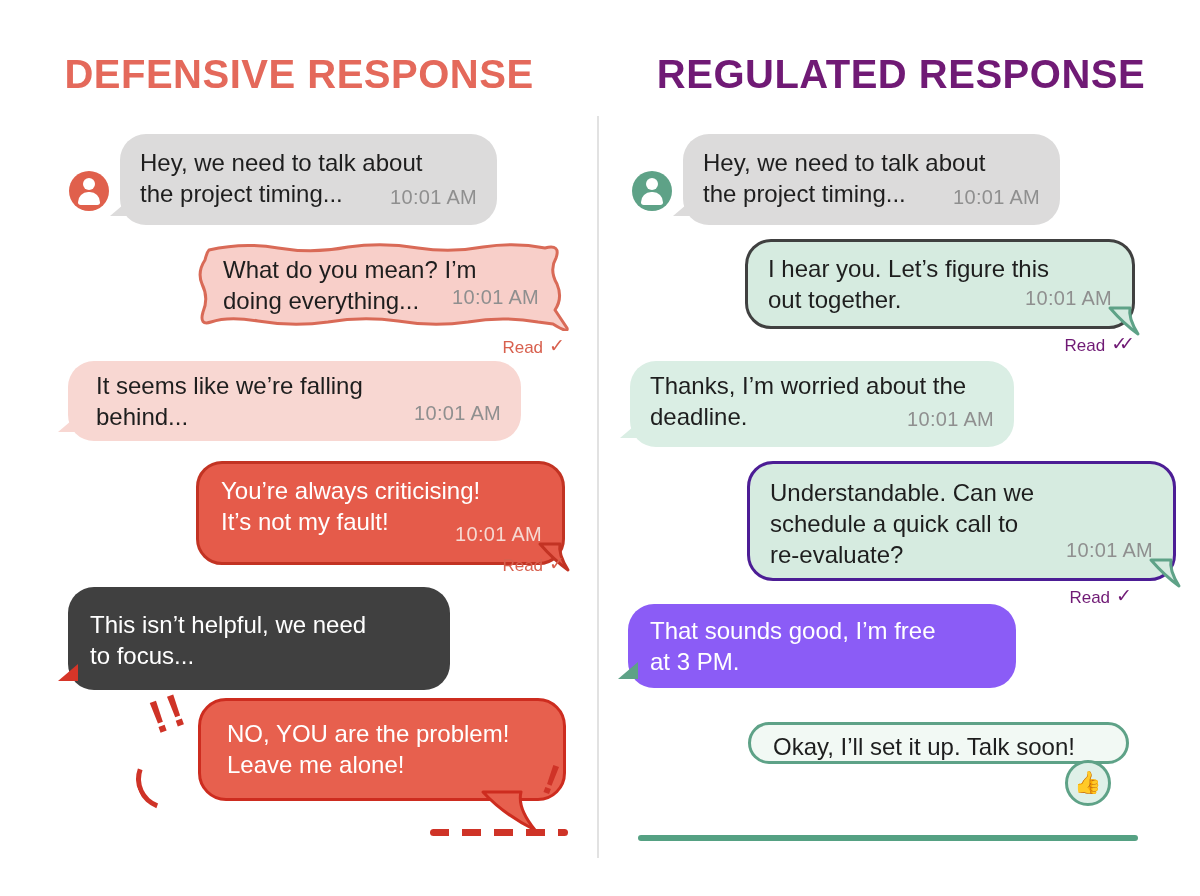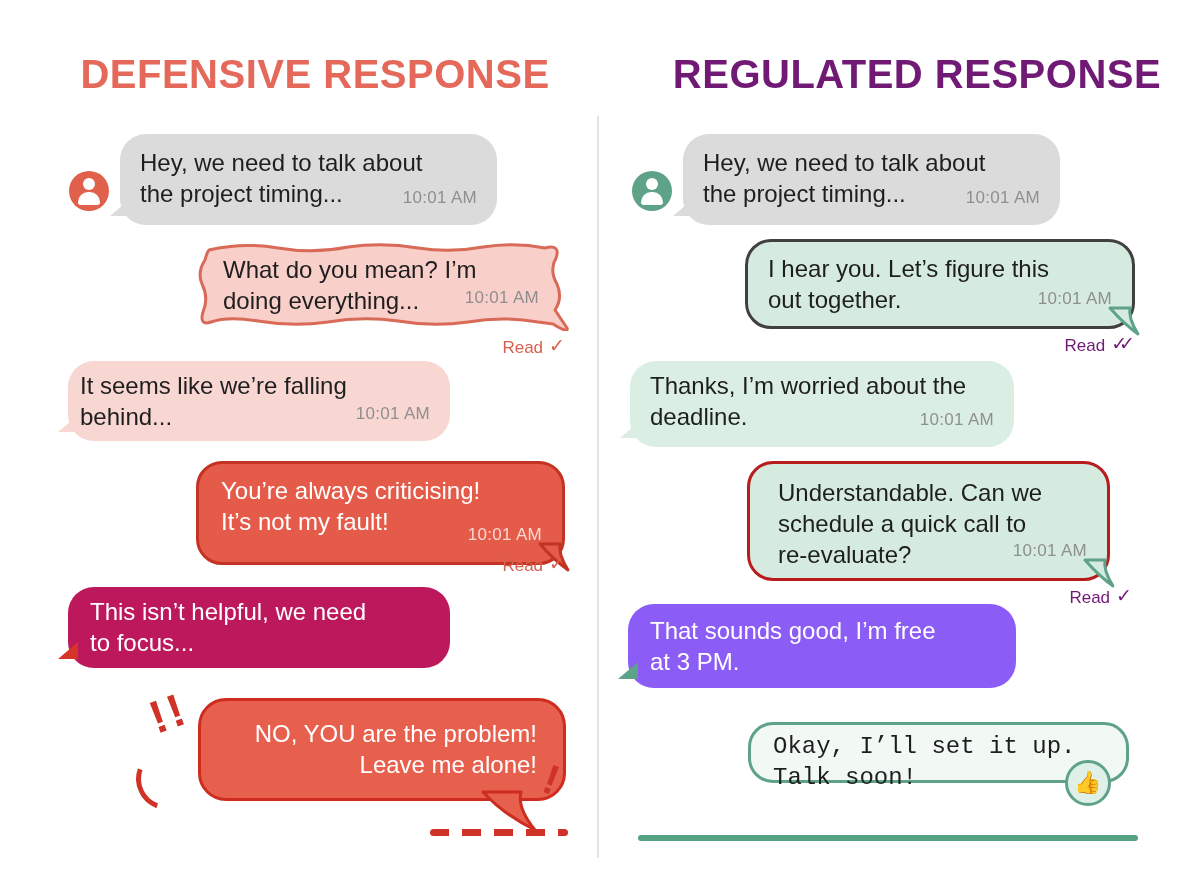--- a/index.html
+++ b/index.html
@@ -3,21 +3,21 @@
 <meta charset="utf-8">
 <style>
   html,body{margin:0;padding:0;}
   body{
     width:1200px;height:896px;position:relative;overflow:hidden;
     background:#ffffff;
     font-family:"Liberation Sans", sans-serif;
   }
   .title{
     position:absolute;top:52px;width:598px;text-align:center;
-    font-size:40px;font-weight:800;letter-spacing:.5px;margin-left:16px;
+    font-size:40px;font-weight:800;letter-spacing:.5px;
   }
   .t-left{left:0;color:#E4695B;}
   .t-right{left:602px;color:#701a75;}
 
   
   .divider{position:absolute;left:597px;top:116px;width:2px;height:742px;background:#E2E2E2;}
 
   
   .avatar{position:absolute;width:40px;height:40px;border-radius:50%;}
   .av-red{left:69px;top:171px;background:#E0604C;}
@@ -25,50 +25,50 @@
   .person{position:absolute;inset:0;}
   .person::before{content:"";position:absolute;left:14px;top:7px;width:12px;height:12px;background:#fff;border-radius:50%;}
   .person::after{content:"";position:absolute;left:9px;top:21px;width:22px;height:13px;background:#fff;border-radius:11px 11px 3px 3px;}
 
   
   .bubble{
     position:absolute;box-sizing:border-box;border-radius:26px;
     padding:13px 20px;font-size:24px;line-height:31px;color:#1e1e1e;
   }
   .msg-text{white-space:pre-line;position:relative;z-index:2;}
-  .time{position:absolute;right:20px;bottom:12px;font-size:17px;color:#8F8F8F;letter-spacing:.3px;z-index:2;}
+  .time{position:absolute;right:20px;bottom:12px;font-size:20px;color:#8F8F8F;letter-spacing:.3px;z-index:2;}
   .time-light{color:#F6D9D2;}
 
   .tail-bl::before{content:"";position:absolute;left:-10px;bottom:9px;width:20px;height:17px;
     background:var(--fill);clip-path:polygon(0 100%, 100% 0, 100% 100%);}
 
   .tail-svg{position:absolute;right:-10px;bottom:-12px;z-index:1;}
 
   
   #l-msg0{left:120px;top:134px;width:377px;height:91px;background:#DCDBDB;--fill:#DCDBDB;}
   #r-msg0{left:683px;top:134px;width:377px;height:91px;background:#DCDBDB;--fill:#DCDBDB;}
 
   #l-msg1{left:193px;top:238px;width:378px;height:93px;background:transparent;padding:0;}
   #l-msg1 .msg-text{position:absolute;left:30px;top:16px;}
   #l-msg1 .time{right:32px;bottom:18px;}
   #l-msg1 svg{position:absolute;left:0;top:0;}
 
   #r-msg1{left:745px;top:239px;width:390px;height:90px;background:#D6EBE0;border:3px solid #404040;--fill:#D6EBE0;--stroke:#5EA287;padding:11px 20px;}
 
-  #l-msg2{left:68px;top:361px;width:382px;height:80px;background:#F8D7D2;--fill:#F8D7D2;padding:9px 12px;}
+  #l-msg2{left:68px;top:361px;width:453px;height:80px;background:#F8D7D2;--fill:#F8D7D2;padding:9px 28px;}
   #r-msg2{left:630px;top:361px;width:384px;height:86px;background:#DAEEE4;--fill:#DAEEE4;padding:9px 20px;}
 
   #l-msg3{left:196px;top:461px;width:369px;height:104px;background:#E55B4A;border:3px solid #C23323;color:#fff;padding:11px 22px;}
-  #r-msg3{left:747px;top:461px;width:363px;height:120px;background:#D6EBE0;border:3px solid #b91c1c;padding:13px 28px;}
-
-  #l-msg4{left:68px;top:587px;width:382px;height:81px;background:#be185d;color:#fff;--fill:#D63528;padding:9px 22px;}
+  #r-msg3{left:747px;top:461px;width:429px;height:120px;background:#D6EBE0;border:3px solid #4c1d95;padding:13px 20px;}
+
+  #l-msg4{left:68px;top:587px;width:382px;height:103px;background:#404040;color:#fff;--fill:#D63528;padding:22px 22px;}
   #r-msg4{left:628px;top:604px;width:388px;height:84px;background:#8b5cf6;color:#fff;--fill:#5EA287;padding:11px 22px;}
 
-  #l-msg5{left:198px;top:698px;width:368px;height:103px;background:#E7604E;border:3px solid #CD2C1F;color:#fff;padding:17px 26px;border-radius:28px;text-align:right;}
-  #r-msg5{left:748px;top:722px;width:381px;height:61px;background:#F2F9F4;border:3px solid #5EA287;border-radius:25px;padding:6px 22px;font-family:Liberation Mono, monospace;}
+  #l-msg5{left:198px;top:698px;width:368px;height:103px;background:#E7604E;border:3px solid #CD2C1F;color:#fff;padding:17px 26px;border-radius:28px;}
+  #r-msg5{left:748px;top:722px;width:381px;height:42px;background:#F2F9F4;border:3px solid #5EA287;border-radius:25px;padding:6px 22px;}
 
   
   .read{position:absolute;font-size:17px;text-align:right;z-index:3;}
   .read-red{color:#D8604E;}
   .read-green{color:#701a75;}
   .checks{display:inline-block;letter-spacing:-8px;margin-left:6px;margin-right:8px;font-size:19px;transform:translateY(-1px);}
   #l-read1{left:193px;top:335px;width:372px;}
   #l-read3{left:196px;top:553px;width:369px;}
   #r-read1{left:745px;top:333px;width:390px;}
   #r-read3{left:747px;top:585px;width:385px;}

